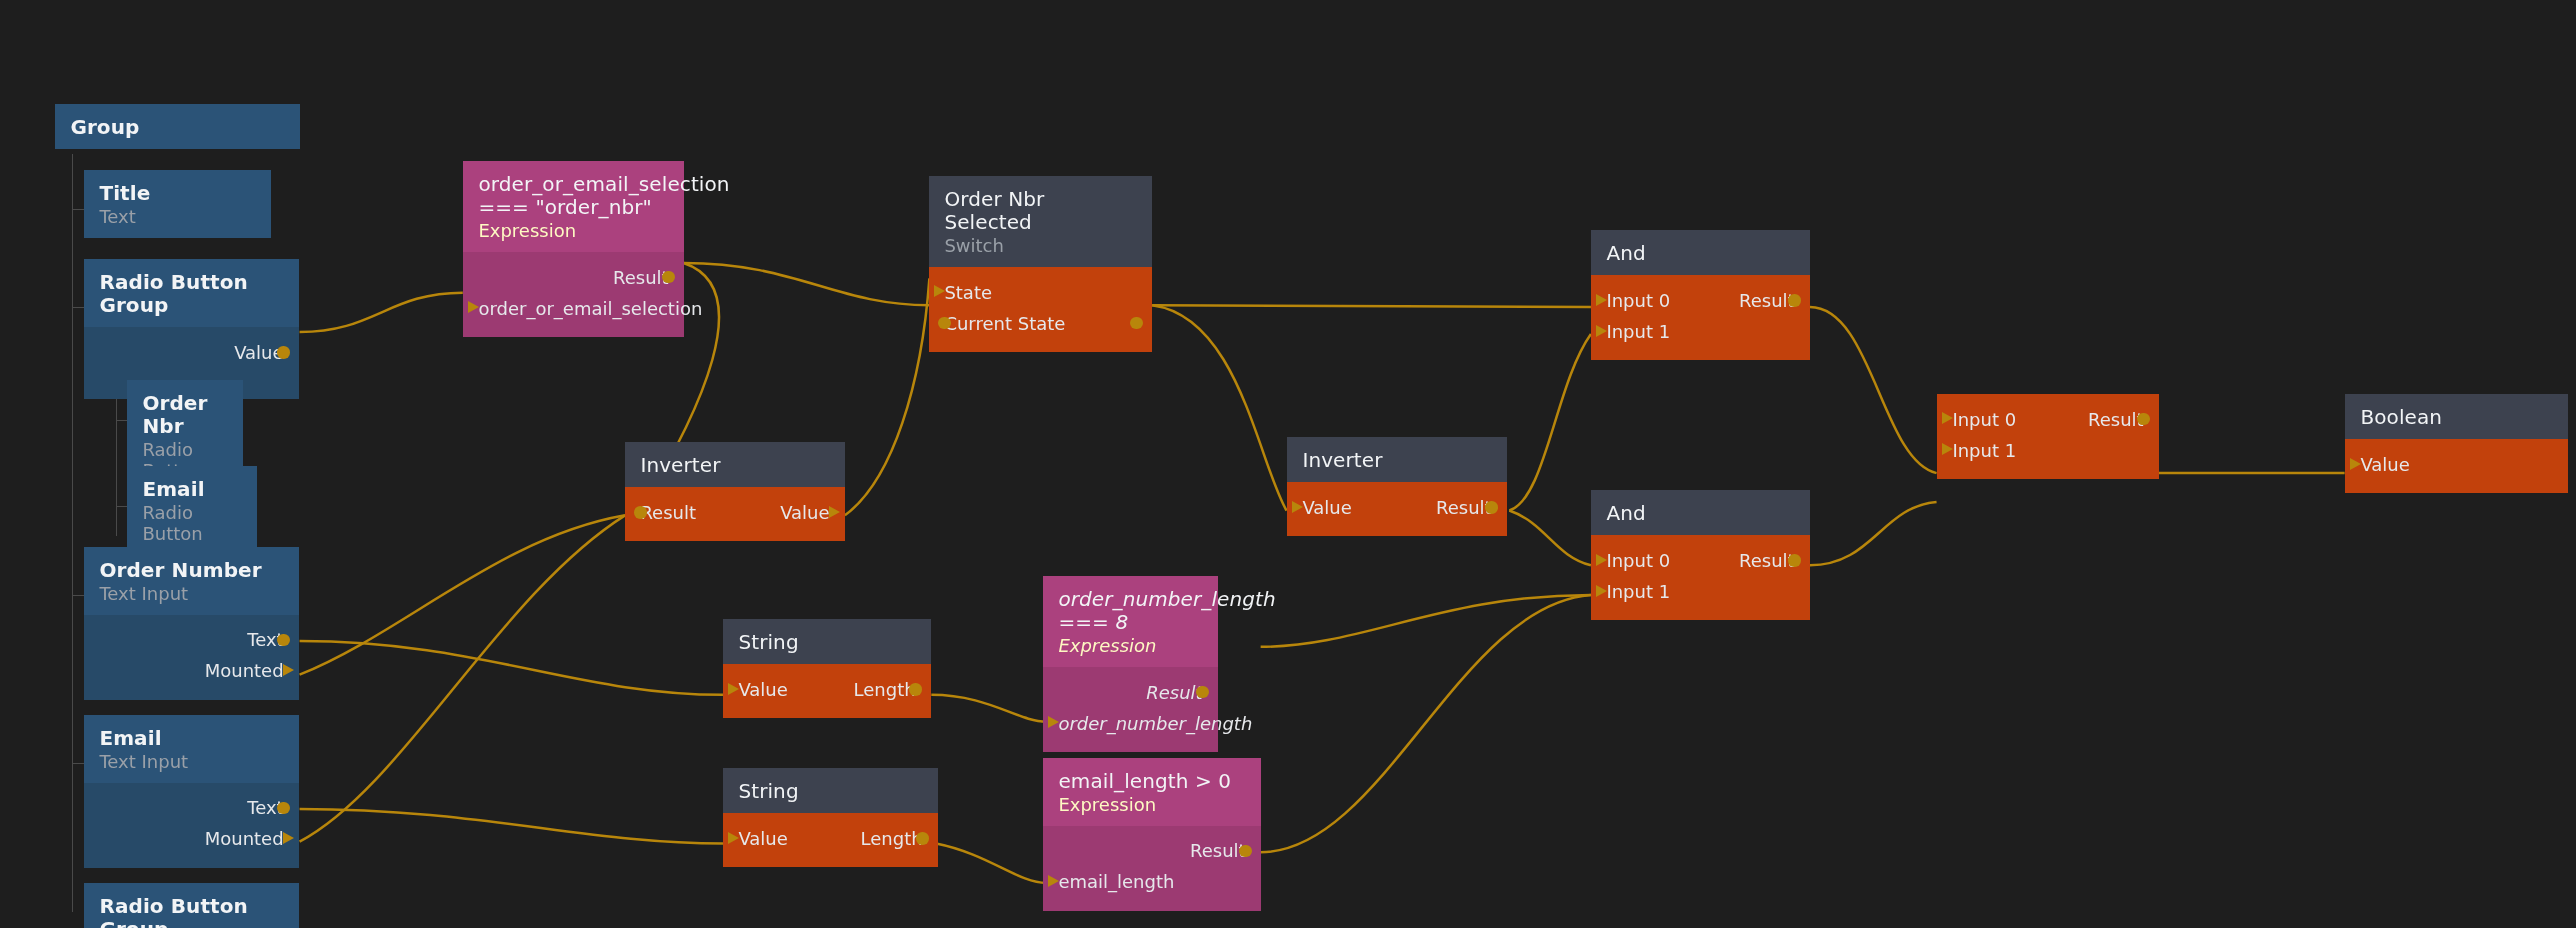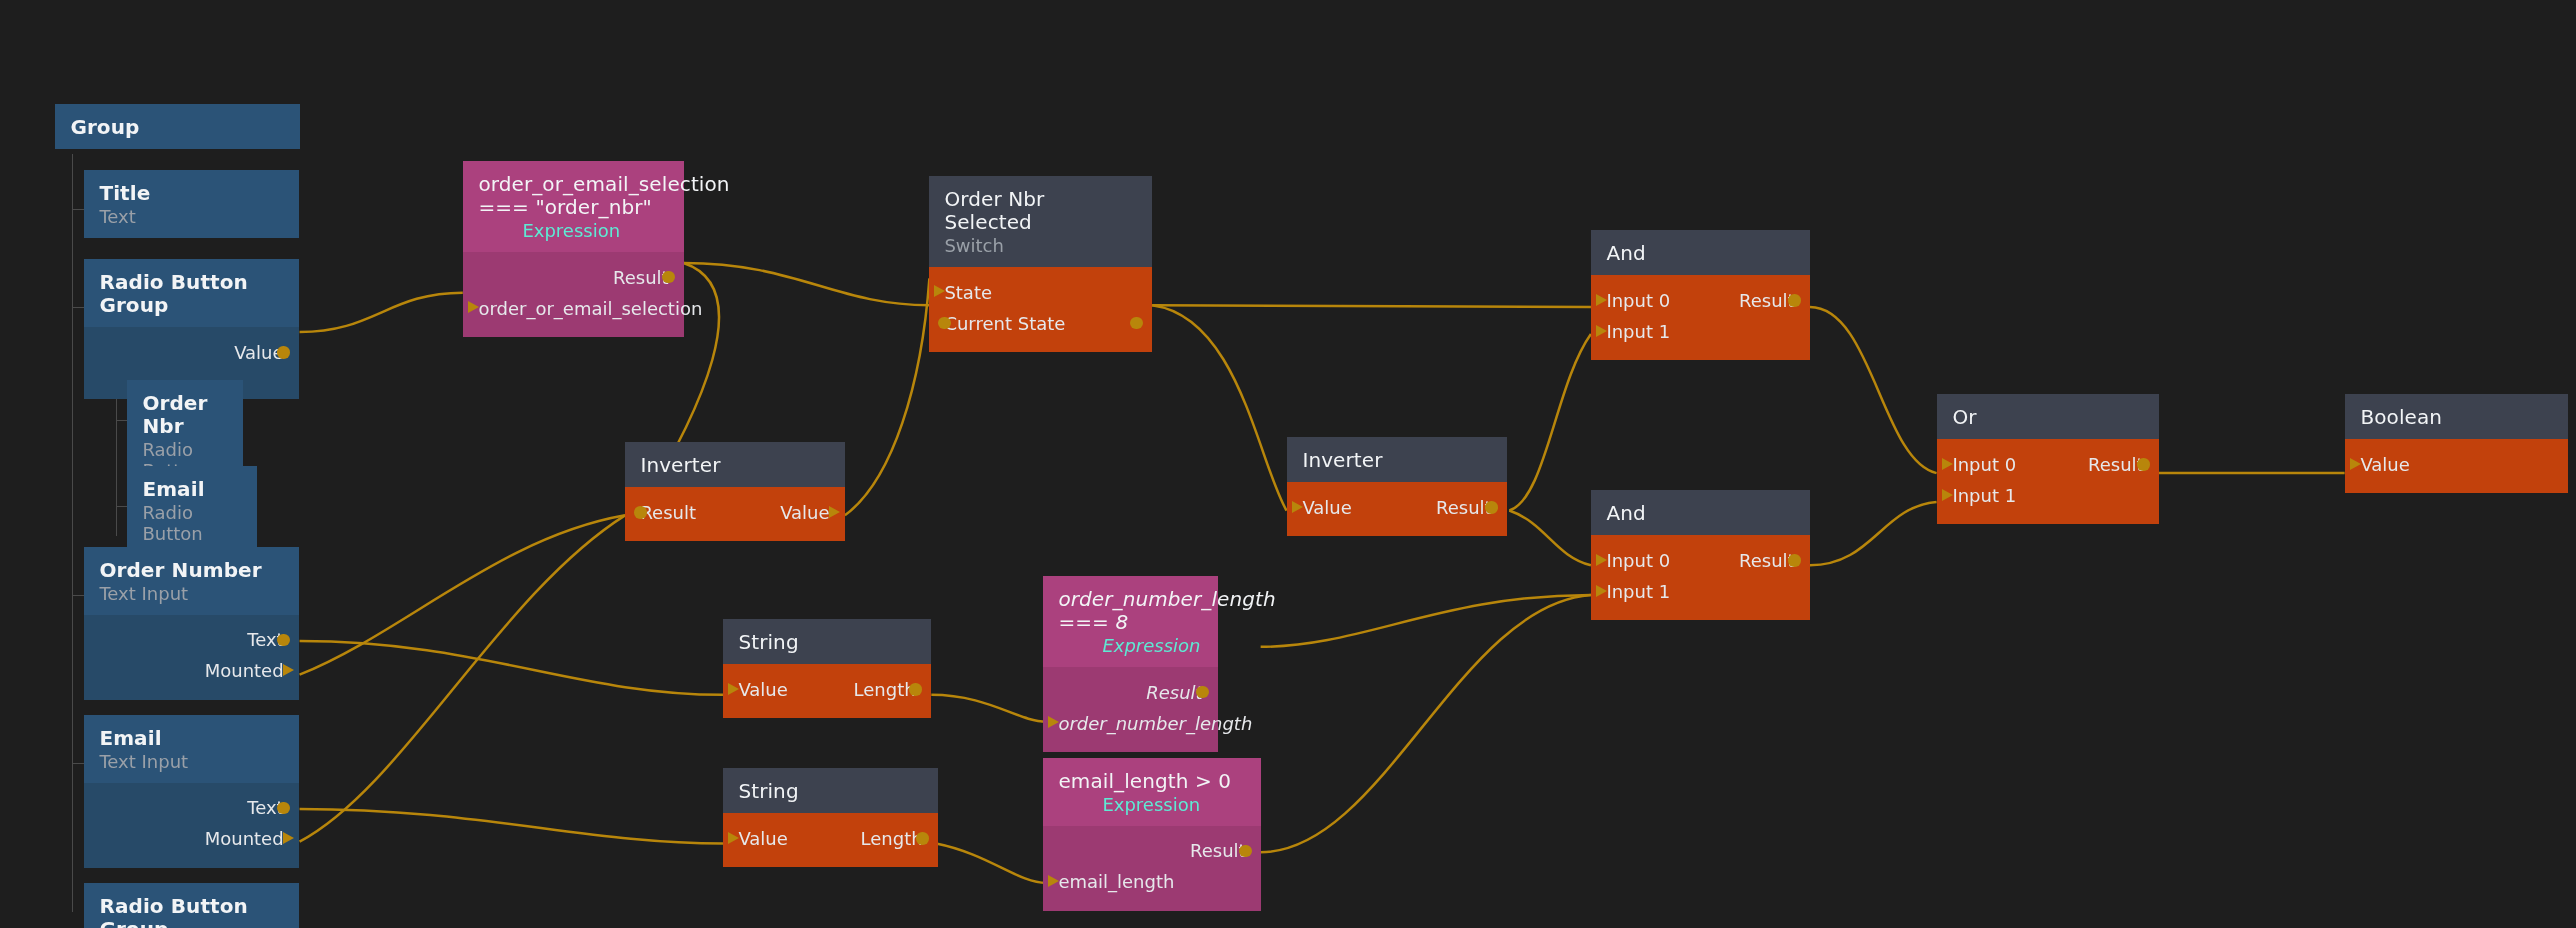--- a/index.html
+++ b/index.html
@@ -76,21 +76,21 @@
 
   
   .logic-node .hdr { background: #3d424f; }
   .logic-node .body { background: #c2410c; }
   .logic-node .title { font-weight: normal; }
 
   
   .expr-node .hdr { background: #ab417e; }
   .expr-node .body { background: #9c3a72; }
   .expr-node .title { font-weight: normal; }
-  .expr-node .subtitle { color: #5eead4; margin-left: 44px; }
+  .expr-node .subtitle { color: #fef9c3; }
 
   
   .dot {
     position: absolute;
     width: 12.5px; height: 12.5px;
     border-radius: 50%;
     background: #b8860b;
     top: 50%;
     margin-top: -6.2px;
     z-index: 4;
@@ -175,21 +175,21 @@
   <div class="rail v" style="left:116px; top:365px; height:171px;"></div>
   <div class="rail h" style="left:116px; top:420px; width:13.4px;"></div>
   <div class="rail h" style="left:116px; top:506px; width:13.4px;"></div>
 
   <div class="node tree-node" style="left:55px; top:104px; width:245px;">
     <div class="hdr">
       <div class="title">Group</div>
     </div>
   </div>
 
-  <div class="node tree-node" style="left:84px; top:170px; width:215px;">
+  <div class="node tree-node" style="left:84px; top:170px; width:187px;">
     <div class="hdr">
       <div class="title">Title</div>
       <div class="subtitle">Text</div>
     </div>
   </div>
 
   <div class="node tree-node" style="left:84px; top:259px; width:215px;">
     <div class="hdr">
       <div class="title">Radio Button Group</div>
     </div>
@@ -413,23 +413,20 @@
         <span class="dot right"></span>
       </div>
       <div class="port-row inn">
         <span class="arrow left"></span>
         <span>Input 1</span>
       </div>
     </div>
   </div>
 
   <div class="node logic-node" style="left:1937px; top:394px; width:222px;">
-    <div class="hdr">
-      <div class="title">Or</div>
-    </div>
     <div class="body">
       <div class="port-row inn">
         <span class="arrow left"></span>
         <span>Input 0</span>
         <span style="position:absolute; right:0;">Result</span>
         <span class="dot right"></span>
       </div>
       <div class="port-row inn">
         <span class="arrow left"></span>
         <span>Input 1</span>

